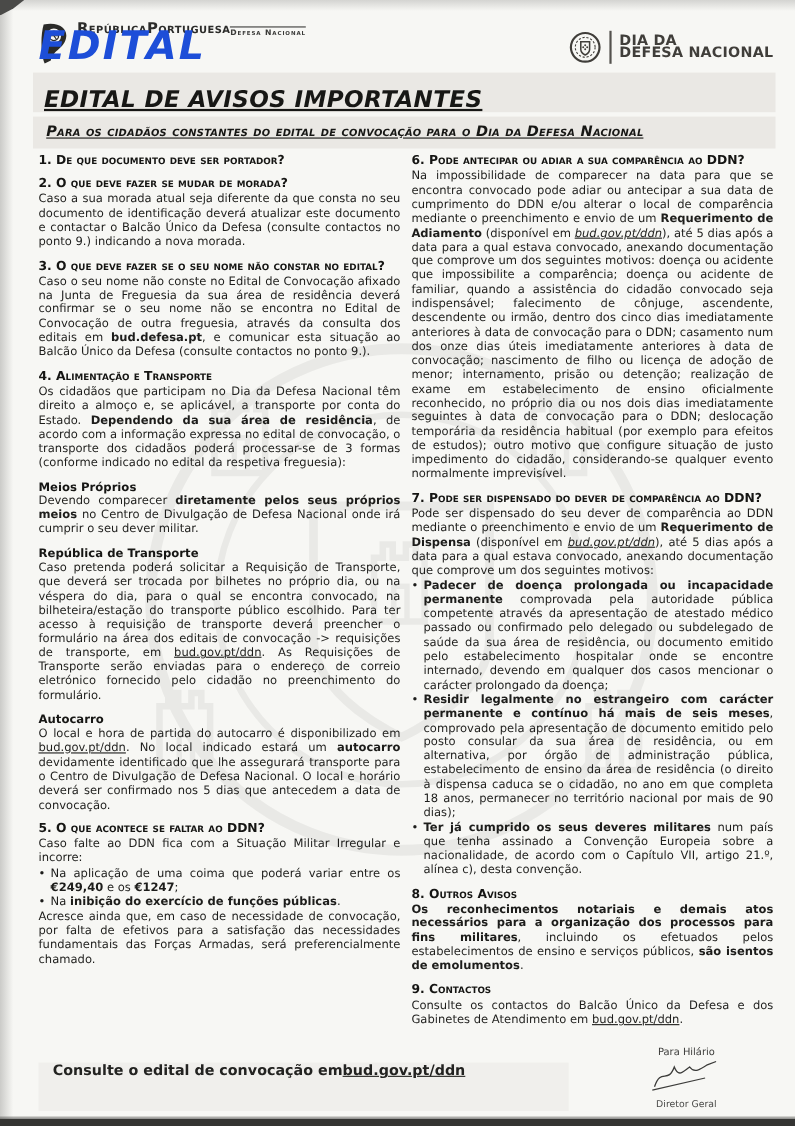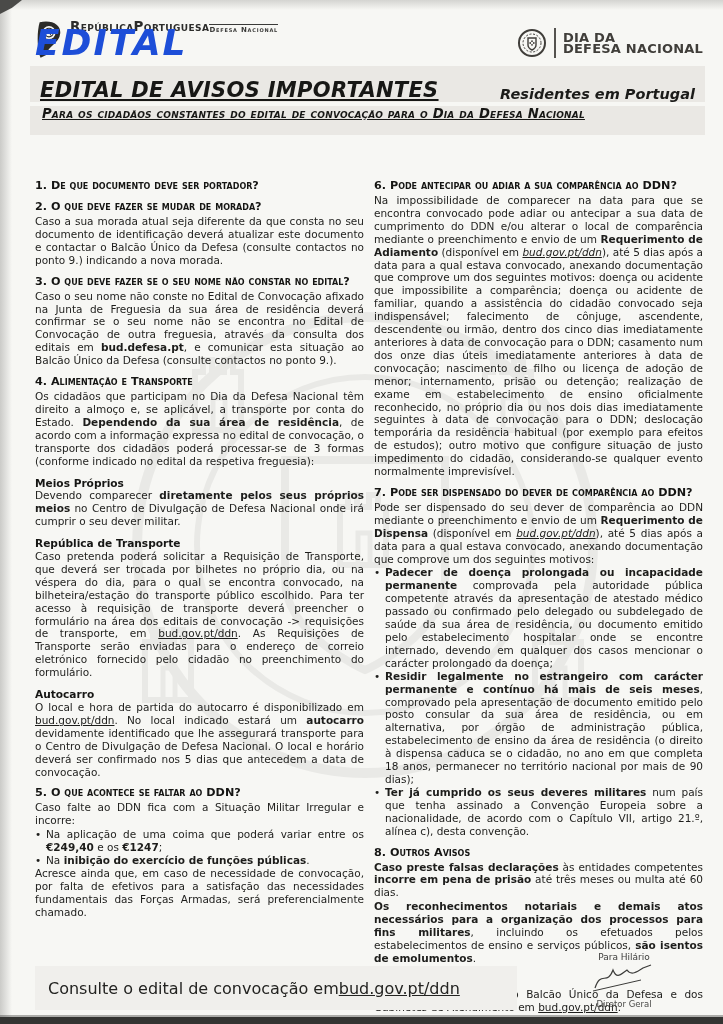--- a/index.html
+++ b/index.html
@@ -28,38 +28,38 @@
   .ddn-logo{position:absolute;right:0;top:14px;display:flex;align-items:center;gap:7px;}
   .ddn-sep{width:2px;height:30px;background:#55534f;}
   .ddn-text{font-size:13px;font-weight:bold;line-height:11.5px;letter-spacing:.2px;color:#403e3a;}
   
   .titlebar{position:absolute;left:30px;right:18px;top:66px;height:36px;background:#eae8e4;
             display:flex;align-items:flex-end;padding:0 10px;box-sizing:border-box;}
   .tb-title{font-size:21px;font-weight:bold;font-style:italic;text-decoration:underline;
             letter-spacing:.3px;color:#171715;}
   .tb-right{margin-left:auto;font-size:14.5px;font-weight:bold;font-style:italic;color:#1b1b19;}
   .banner{position:absolute;left:30px;right:18px;top:106px;height:29px;background:#eae8e4;
-          display:flex;align-items:flex-start;padding:0 12px;box-sizing:border-box;}
+          display:flex;align-items:center;padding:0 12px;box-sizing:border-box;}
   .banner-text{font-variant:small-caps;font-weight:bold;font-style:italic;font-size:13.2px;
                text-decoration:underline;letter-spacing:.2px;color:#171715;}
   
   .cols{position:absolute;left:35px;right:20px;top:139px;display:flex;gap:10px;}
-  .col{flex:1;min-width:0;margin-top:40px;}
+  .col{flex:1;min-width:0;}
   .sec-h{font-variant:small-caps;font-weight:bold;font-size:11.2px;line-height:13px;margin:8px 0 2px;color:#151513;}
   .section:first-child .sec-h{margin-top:0;}
   .para{font-size:10.5px;line-height:12.9px;text-align:justify;margin:0 0 1px;color:#1d1d1b;}
   .sub-h{font-weight:bold;font-size:10.6px;line-height:12.9px;margin:9px 0 0;color:#161614;}
   .bullet{display:flex;font-size:10.5px;line-height:12.9px;color:#1d1d1b;}
   .bm{width:11px;flex:none;}
   .bt{flex:1;text-align:justify;min-width:0;}
   .b{font-weight:bold;} .u{text-decoration:underline;} .i{font-style:italic;}
   
   .footer-bar{position:absolute;left:35px;top:966px;width:482px;height:44px;background:#f0efec;
-              display:flex;align-items:center;padding-left:13px;box-sizing:border-box;
-              font-size:16px;color:#232321;}
+              display:flex;align-items:flex-start;padding-left:13px;box-sizing:border-box;
+              font-size:13px;color:#232321;font-weight:bold;}
   .sig{position:absolute;right:40px;top:952px;width:118px;text-align:center;color:#3c3c3a;}
   .sig-name{font-size:9px;}
   .sig-title{font-size:8.5px;color:#4a4a48;margin-top:1px;}
 </style>
 </head>
 <body>
 
 <div class="page">
 
   <div class="edge-left"></div>
@@ -115,21 +115,20 @@
       <div class="ddn-sep"></div>
       <div class="ddn-text">
         <div>DIA DA</div>
         <div>DEFESA NACIONAL</div>
       </div>
     </div>
   </div>
 
   <div class="titlebar">
     <span class="tb-title">EDITAL DE AVISOS IMPORTANTES</span>
-    <span class="tb-right">Residentes em Portugal</span>
   </div>
 
   <div class="banner">
     <span class="banner-text">Para os cidadãos constantes do edital de convocação para o Dia da Defesa Nacional</span>
   </div>
 
   <div class="cols">
     <div class="col">
         <div class="section">
           <div class="sec-h">1. De que documento deve ser portador?</div>
@@ -182,21 +181,20 @@
             <span class="bm">•</span>
             <span class="bt"><span class="b">Residir legalmente no estrangeiro com carácter permanente e contínuo há mais de seis meses</span><span>, comprovado pela apresentação de documento emitido pelo posto consular da sua área de residência, ou em alternativa, por órgão de administração pública, estabelecimento de ensino da área de residência (o direito à dispensa caduca se o cidadão, no ano em que completa 18 anos, permanecer no território nacional por mais de 90 dias);</span></span>
           </div>
           <div class="bullet">
             <span class="bm">•</span>
             <span class="bt"><span class="b">Ter já cumprido os seus deveres militares</span><span> num país que tenha assinado a Convenção Europeia sobre a nacionalidade, de acordo com o Capítulo VII, artigo 21.º, alínea c), desta convenção.</span></span>
           </div>
         </div>
         <div class="section">
           <div class="sec-h">8. Outros Avisos</div>
-          <div class="para"><span class="b">Caso preste falsas declarações</span><span> às entidades competentes </span><span class="b">incorre em pena de prisão</span><span> até três meses ou multa até 60 dias.</span></div>
           <div class="para"><span class="b">Os reconhecimentos notariais e demais atos necessários para a organização dos processos para fins militares</span><span>, incluindo os efetuados pelos estabelecimentos de ensino e serviços públicos, </span><span class="b">são isentos de emolumentos</span><span>.</span></div>
         </div>
         <div class="section">
           <div class="sec-h">9. Contactos</div>
           <div class="para"><span>Consulte os contactos do Balcão Único da Defesa e dos Gabinetes de Atendimento em </span><span class="u">bud.gov.pt/ddn</span><span>.</span></div>
         </div>
       </div>
   </div>
 
   <div class="footer-bar">

